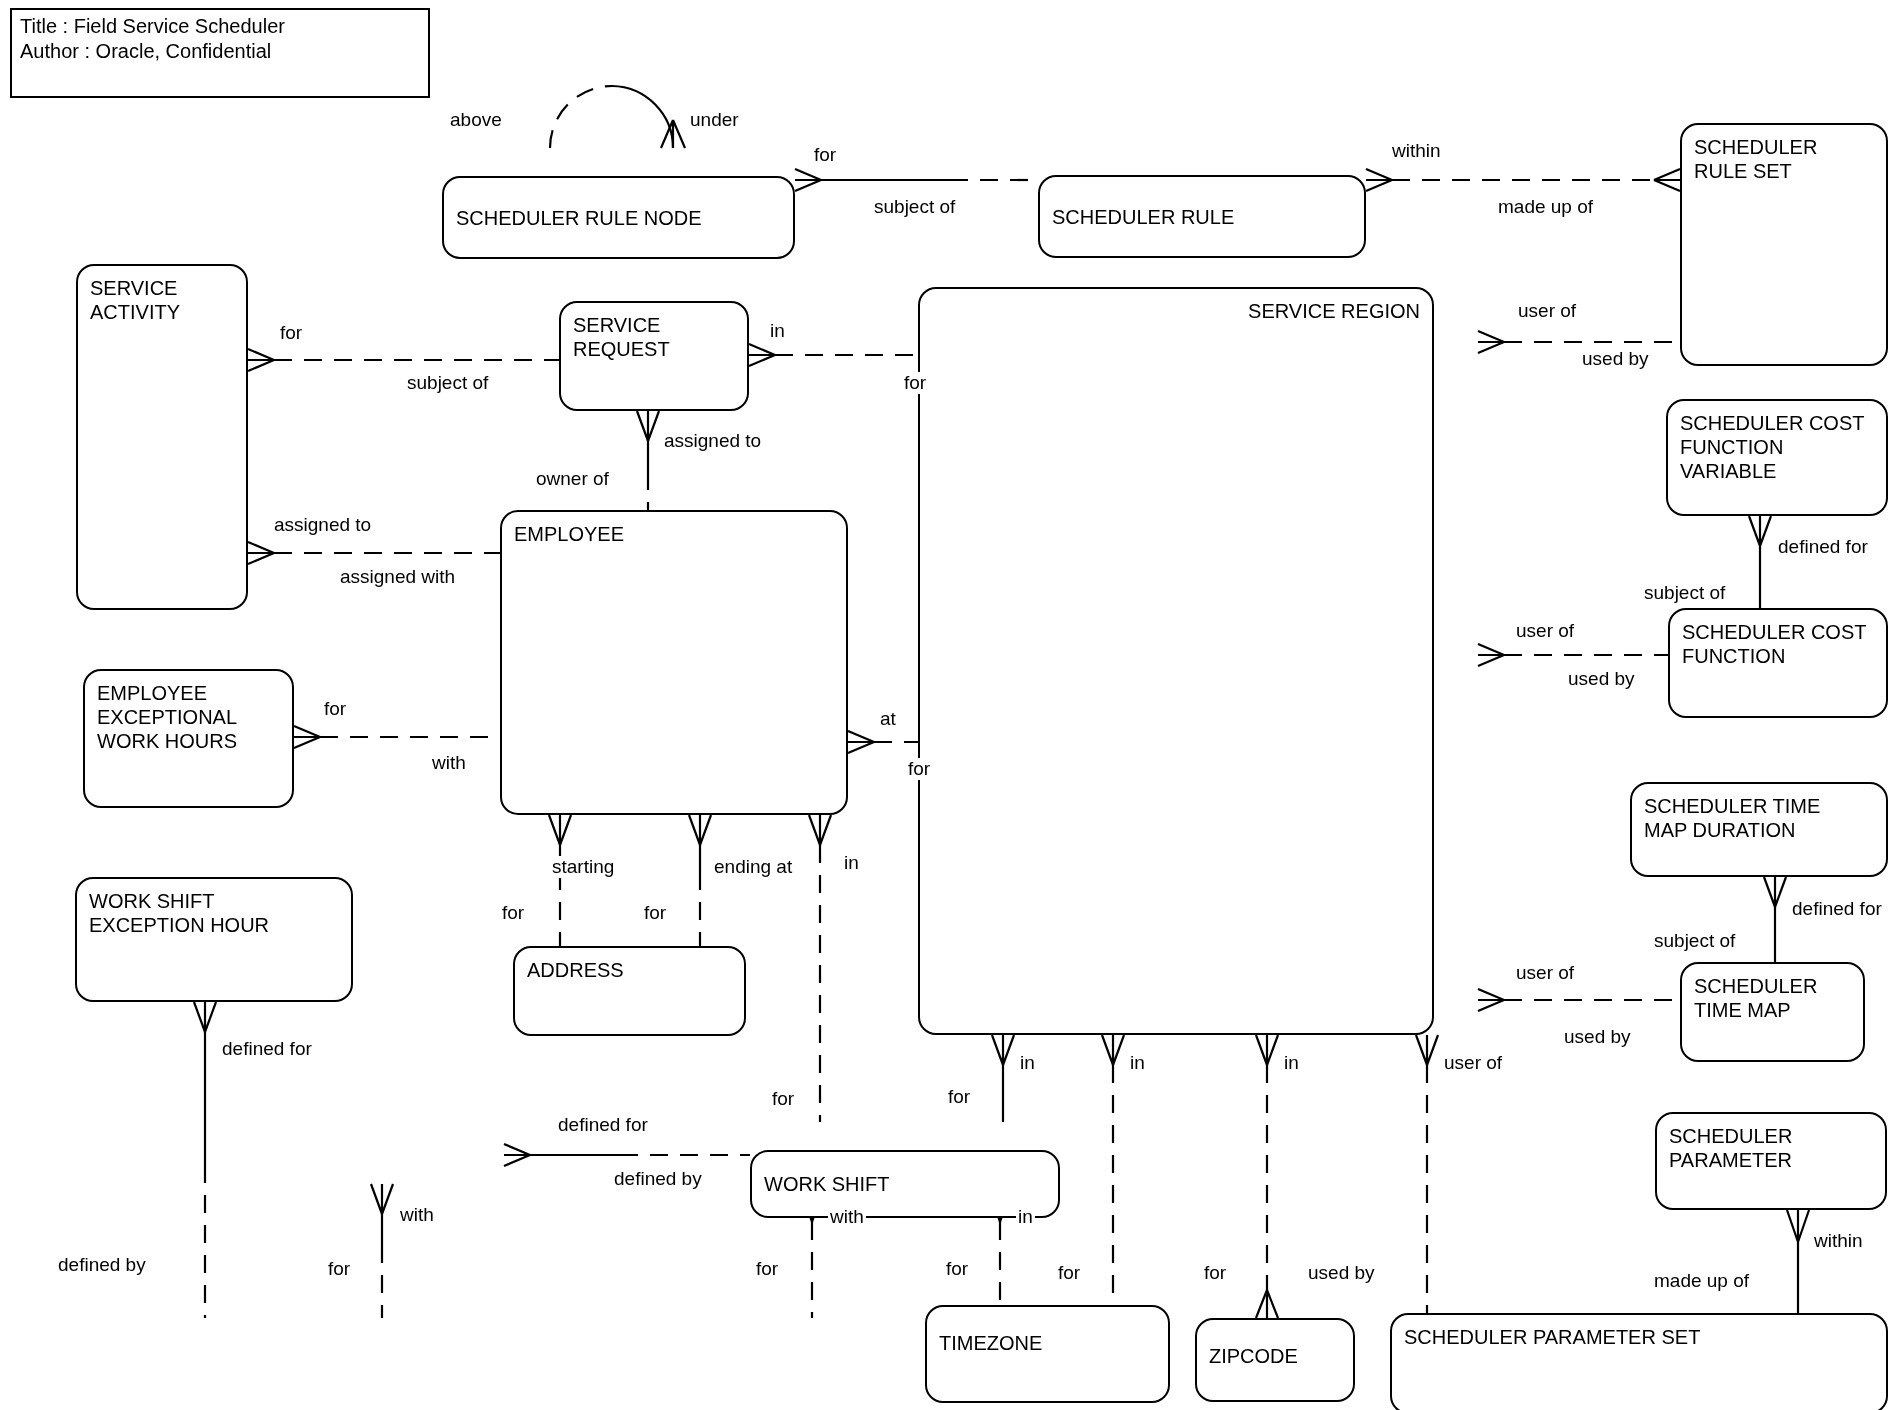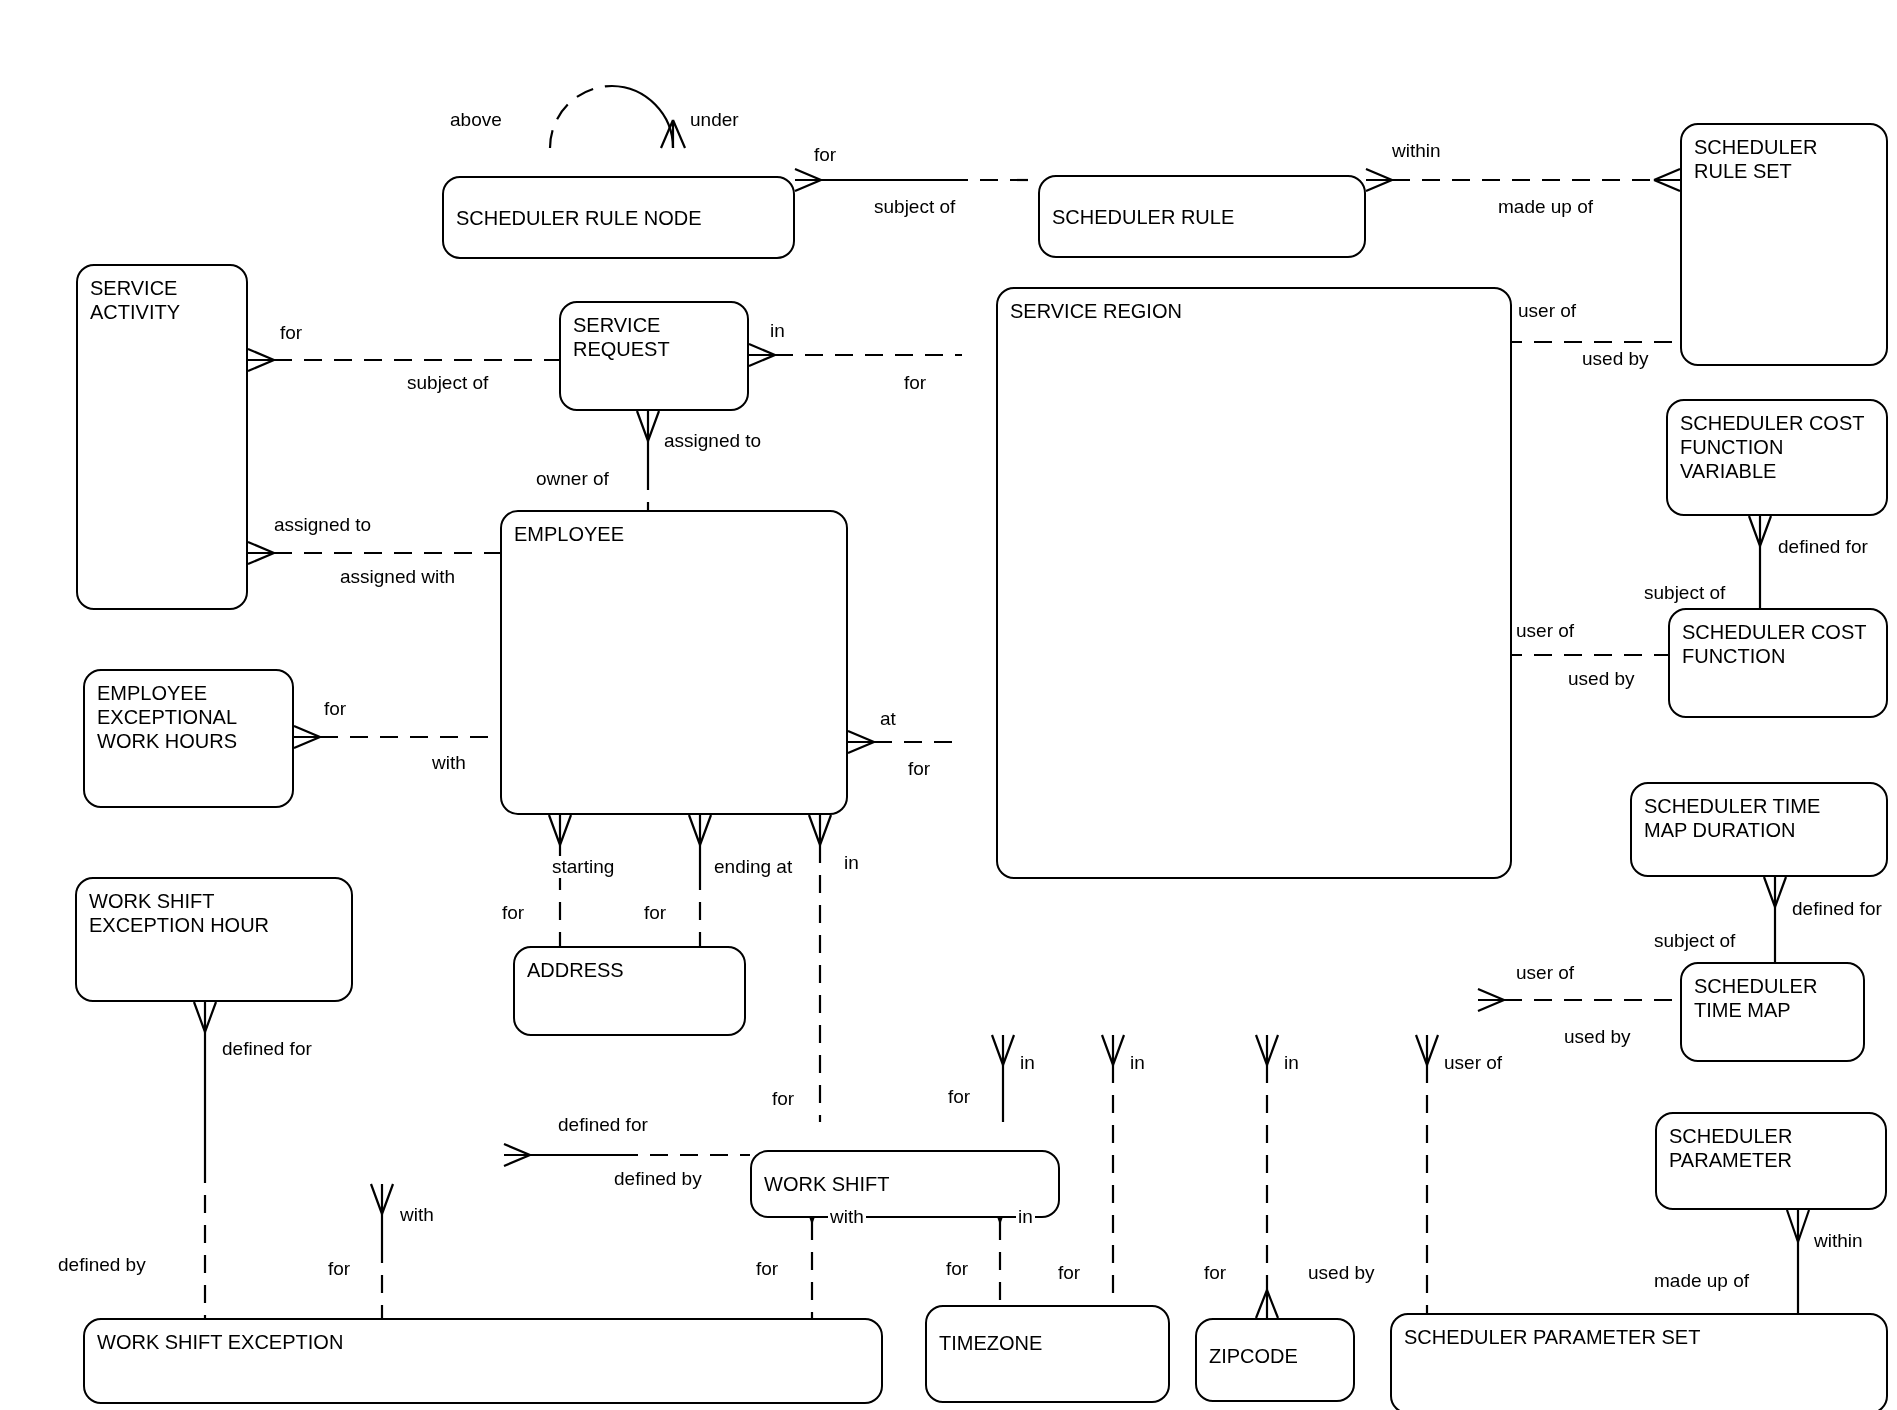--- a/index.html
+++ b/index.html
@@ -164,34 +164,38 @@
         <path class="dash" d="M205,1165 V1318"></path>
     </g>
 
     <g>
       <path d="M1798,1242 L1787,1210 M1798,1242 L1798,1210 M1798,1242 L1809,1210"></path>
       <path d="M1798,1242 V1295"></path>
         <path class="dash" d="M1798,1295 V1318"></path>
     </g>
   </svg>
 
+  <div id="title-box" style="left:10px;top:8px;width:420px;height:90px;">
+    <div>Title : Field Service Scheduler</div>
+    <div>Author : Oracle, Confidential</div>
+  </div>
 
   <div class="entity vcenter" style="left:442px;top:148px;width:353px;height:83px;">
       <span class="label">SCHEDULER RULE NODE</span>
     </div>
   <div class="entity vcenter" style="left:1038px;top:147px;width:328px;height:83px;">
       <span class="label">SCHEDULER RULE</span>
     </div>
   <div class="entity" style="left:1680px;top:123px;width:208px;height:243px;"><span class="label">SCHEDULER
 RULE SET</span></div>
   <div class="entity" style="left:76px;top:264px;width:172px;height:346px;"><span class="label">SERVICE
 ACTIVITY</span></div>
   <div class="entity" style="left:559px;top:301px;width:190px;height:110px;"><span class="label">SERVICE
 REQUEST</span></div>
-  <div class="entity" style="left:996px;top:287px;width:516px;height:592px;"><span class="label">SERVICE REGION</span></div>
+  <div class="entity" style="left:918px;top:287px;width:516px;height:748px;text-align:right;"><span class="label">SERVICE REGION</span></div>
   <div class="entity" style="left:1666px;top:399px;width:222px;height:117px;"><span class="label">SCHEDULER COST
 FUNCTION
 VARIABLE</span></div>
   <div class="entity" style="left:1668px;top:608px;width:220px;height:110px;"><span class="label">SCHEDULER COST
 FUNCTION</span></div>
   <div class="entity" style="left:500px;top:510px;width:348px;height:305px;"><span class="label">EMPLOYEE</span></div>
   <div class="entity" style="left:83px;top:669px;width:211px;height:139px;"><span class="label">EMPLOYEE
 EXCEPTIONAL
 WORK HOURS</span></div>
   <div class="entity" style="left:1630px;top:782px;width:258px;height:95px;"><span class="label">SCHEDULER TIME
@@ -199,21 +203,20 @@
   <div class="entity" style="left:1680px;top:962px;width:185px;height:100px;"><span class="label">SCHEDULER
 TIME MAP</span></div>
   <div class="entity" style="left:75px;top:877px;width:278px;height:125px;"><span class="label">WORK SHIFT
 EXCEPTION HOUR</span></div>
   <div class="entity" style="left:513px;top:946px;width:233px;height:90px;"><span class="label">ADDRESS</span></div>
   <div class="entity vcenter" style="left:750px;top:1122px;width:310px;height:68px;">
       <span class="label">WORK SHIFT</span>
     </div>
   <div class="entity" style="left:1655px;top:1112px;width:232px;height:98px;"><span class="label">SCHEDULER
 PARAMETER</span></div>
-  <div class="entity" style="left:83px;top:1318px;width:800px;height:86px;"><span class="label">WORK SHIFT EXCEPTION</span></div>
   <div class="entity padtop" style="left:925px;top:1305px;width:245px;height:98px;"><span class="label">TIMEZONE</span></div>
   <div class="entity padtop" style="left:1195px;top:1318px;width:160px;height:84px;"><span class="label">ZIPCODE</span></div>
   <div class="entity" style="left:1390px;top:1313px;width:498px;height:101px;"><span class="label">SCHEDULER PARAMETER SET</span></div>
 
   <div class="rlabel" style="left:448px;top:109px;">above</div>
   <div class="rlabel" style="left:688px;top:109px;">under</div>
   <div class="rlabel" style="left:812px;top:144px;">for</div>
   <div class="rlabel" style="left:872px;top:196px;">subject of</div>
   <div class="rlabel" style="left:1390px;top:140px;">within</div>
   <div class="rlabel" style="left:1496px;top:196px;">made up of</div>

